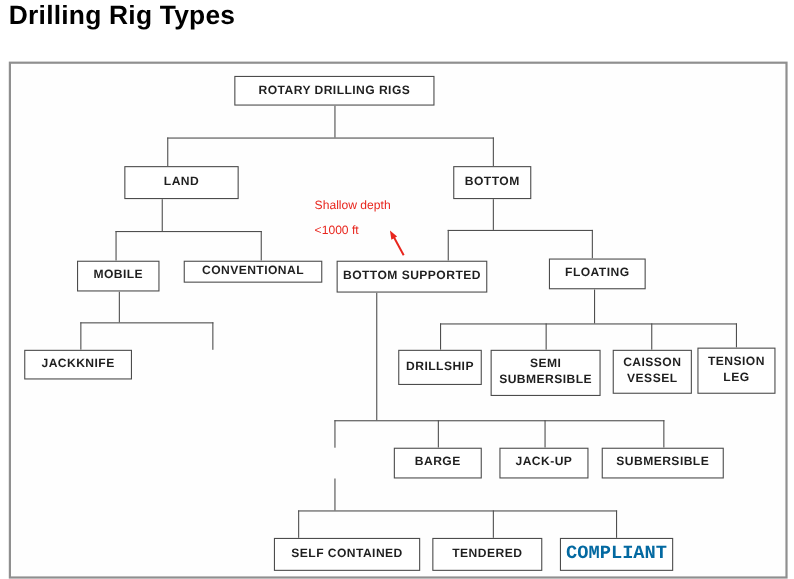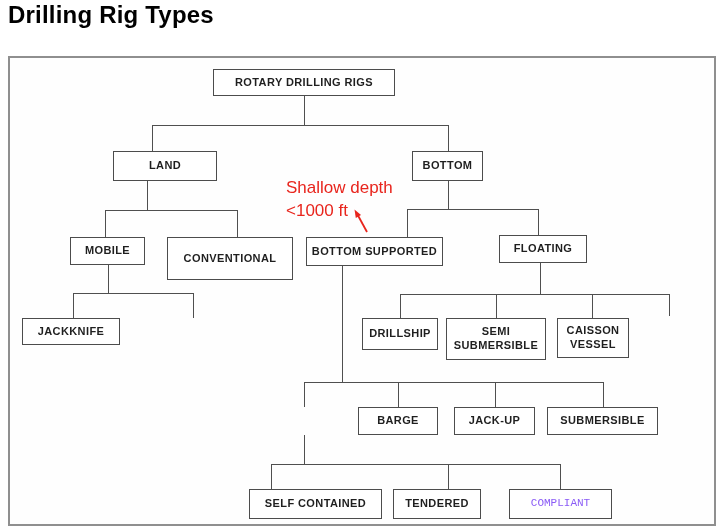--- a/index.html
+++ b/index.html
@@ -21,28 +21,28 @@
   .node{
     position:absolute;box-sizing:border-box;
     border:1px solid #4c4c4c;background:#fff;
     display:flex;align-items:center;justify-content:center;
     text-align:center;padding:1px 2px;
     font-size:11px;font-weight:bold;color:#1f1f1f;
     letter-spacing:0.4px;line-height:1.25;
   }
   .node.mono{
     font-family:"Liberation Mono",monospace;
-    font-weight:400;font-size:11px;letter-spacing:0;color:#8b5cf6;
+    font-weight:700;font-size:17px;letter-spacing:0;color:#0369a1;
   }
   .h,.v{position:absolute;background:#4f4f4f;}
   .h{height:1px;}
   .v{width:1px;}
   .annot{
     position:absolute;left:286px;top:176px;width:130px;
-    font-size:17px;line-height:23px;font-weight:400;white-space:nowrap;
+    font-size:11px;line-height:23px;font-weight:400;white-space:nowrap;
   }
   .annot-arrow{position:absolute;left:60px;top:30px;}
 </style>
 </head>
 <body>
 
 <div class="stage">
 
   <div class="title">Drilling Rig Types</div>
 
@@ -85,32 +85,33 @@
   <div class="v" style="left:304px;top:435px;height:29px"></div>
   <div class="h" style="left:271px;top:464px;width:290px"></div>
   <div class="v" style="left:271px;top:464px;height:25px"></div>
   <div class="v" style="left:448px;top:464px;height:25px"></div>
   <div class="v" style="left:560px;top:464px;height:25px"></div>
 
   <div class="node" style="left:213px;top:69px;width:182px;height:27px">ROTARY DRILLING RIGS</div>
   <div class="node" style="left:113px;top:151px;width:104px;height:30px">LAND</div>
   <div class="node" style="left:412px;top:151px;width:71px;height:30px">BOTTOM</div>
   <div class="node" style="left:70px;top:237px;width:75px;height:28px">MOBILE</div>
-  <div class="node" style="left:167px;top:237px;width:126px;height:43px">CONVENTIONAL</div>
+  <div class="node" style="left:167px;top:237px;width:126px;height:20px">CONVENTIONAL</div>
   <div class="node" style="left:306px;top:237px;width:137px;height:29px">BOTTOM SUPPORTED</div>
   <div class="node" style="left:499px;top:235px;width:88px;height:28px">FLOATING</div>
   <div class="node" style="left:22px;top:318px;width:98px;height:27px">JACKKNIFE</div>
   <div class="node" style="left:362px;top:318px;width:76px;height:32px">DRILLSHIP</div>
   <div class="node" style="left:446px;top:318px;width:100px;height:42px">SEMI SUBMERSIBLE</div>
   <div class="node" style="left:557px;top:318px;width:72px;height:40px">CAISSON VESSEL</div>
+  <div class="node" style="left:634px;top:316px;width:71px;height:42px">TENSION LEG</div>
   <div class="node" style="left:358px;top:407px;width:80px;height:28px">BARGE</div>
   <div class="node" style="left:454px;top:407px;width:81px;height:28px">JACK-UP</div>
   <div class="node" style="left:547px;top:407px;width:111px;height:28px">SUBMERSIBLE</div>
   <div class="node" style="left:249px;top:489px;width:133px;height:30px">SELF CONTAINED</div>
-  <div class="node" style="left:393px;top:489px;width:88px;height:30px">TENDERED</div>
+  <div class="node" style="left:393px;top:489px;width:100px;height:30px">TENDERED</div>
   <div class="node mono" style="left:509px;top:489px;width:103px;height:30px">COMPLIANT</div>
 
   <div class="annot" id="annot" style="color: rgb(232, 37, 29);">
     <div>Shallow depth</div>
     <div>&lt;1000 ft</div>
     <svg class="annot-arrow" width="24" height="28" viewBox="0 0 24 28">
       <line x1="21" y1="26" x2="12" y2="9.5" stroke="currentColor" stroke-width="1.8"></line>
       <polygon points="8.5,3.5 15.0,9.0 9.8,12.0" fill="currentColor"></polygon>
     </svg>
   </div>

